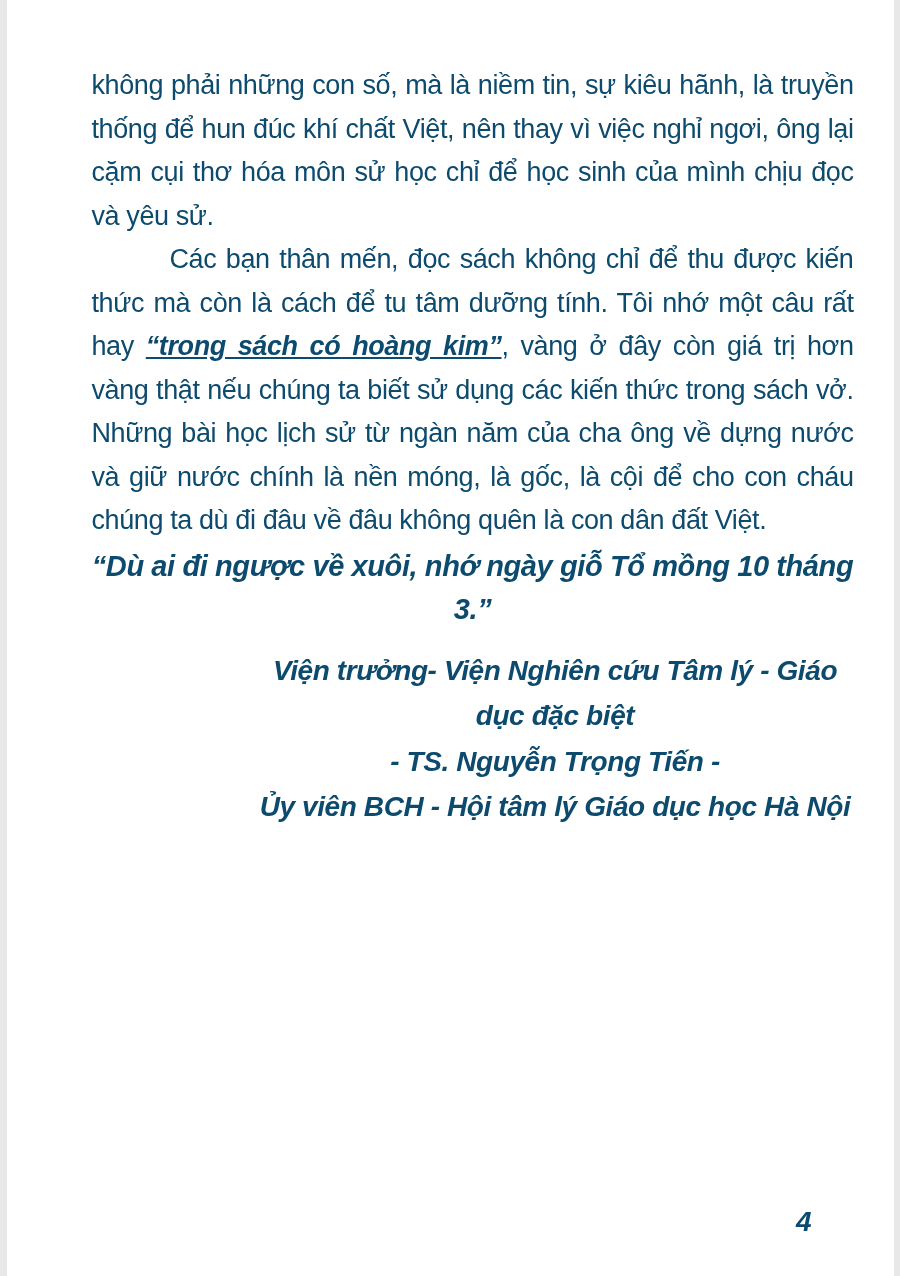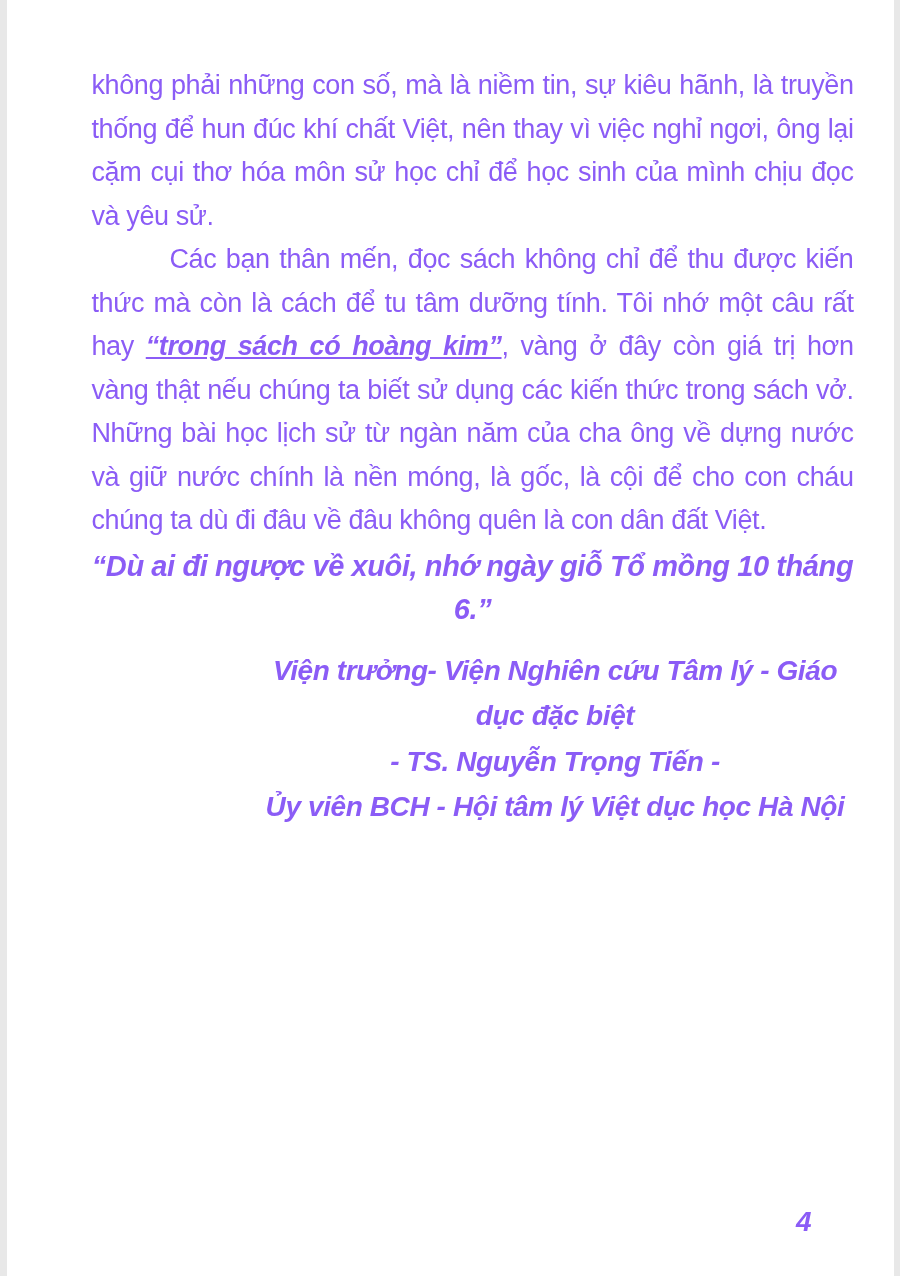--- a/index.html
+++ b/index.html
@@ -6,21 +6,21 @@
     margin: 0;
     padding: 0;
     background: #e8e8e8;
   }
   .page {
     position: relative;
     width: 887px;
     height: 1276px;
     margin: 0 auto;
     background: #ffffff;
-    color: #8b5cf6;
+    color: #0c4a6e;
     font-family: "Liberation Sans", sans-serif;
     overflow: hidden;
     box-sizing: border-box;
   }
   .content {
     position: absolute;
     top: 64px;
     left: 85px;
     width: 762px;
   }
@@ -70,24 +70,24 @@
 </head>
 <body>
 
 <div class="page">
   <div class="content">
 
     <p class="body-para">không phải những con số, mà là niềm tin, sự kiêu hãnh, là truyền thống để hun đúc khí chất Việt, nên thay vì việc nghỉ ngơi, ông lại cặm cụi thơ hóa môn sử học chỉ để học sinh của mình chịu đọc và yêu sử.</p>
 
     <p class="body-para indented"><span>Các bạn thân mến, đọc sách không chỉ để thu được kiến thức mà còn là cách để tu tâm dưỡng tính. Tôi nhớ một câu rất hay </span><span class="bi">“trong sách có hoàng kim”</span><span>, vàng ở đây còn giá trị hơn vàng thật nếu chúng ta biết sử dụng các kiến thức trong sách vở. Những bài học lịch sử từ ngàn năm của cha ông về dựng nước và giữ nước chính là nền móng, là gốc, là cội để cho con cháu chúng ta dù đi đâu về đâu không quên là con dân đất Việt.</span></p>
 
-    <p class="quote">“Dù ai đi ngược về xuôi, nhớ ngày giỗ Tổ mồng 10 tháng 6.”</p>
+    <p class="quote">“Dù ai đi ngược về xuôi, nhớ ngày giỗ Tổ mồng 10 tháng 3.”</p>
 
     <div class="signature">
       <div>Viện trưởng- Viện Nghiên cứu Tâm lý - Giáo dục đặc biệt</div>
       <div>- TS. Nguyễn Trọng Tiến -</div>
-      <div>Ủy viên BCH - Hội tâm lý Việt dục học Hà Nội</div>
+      <div>Ủy viên BCH - Hội tâm lý Giáo dục học Hà Nội</div>
     </div>
 
   </div>
 
   <div class="page-number">4</div>
 </div>
 
 </body></html>

